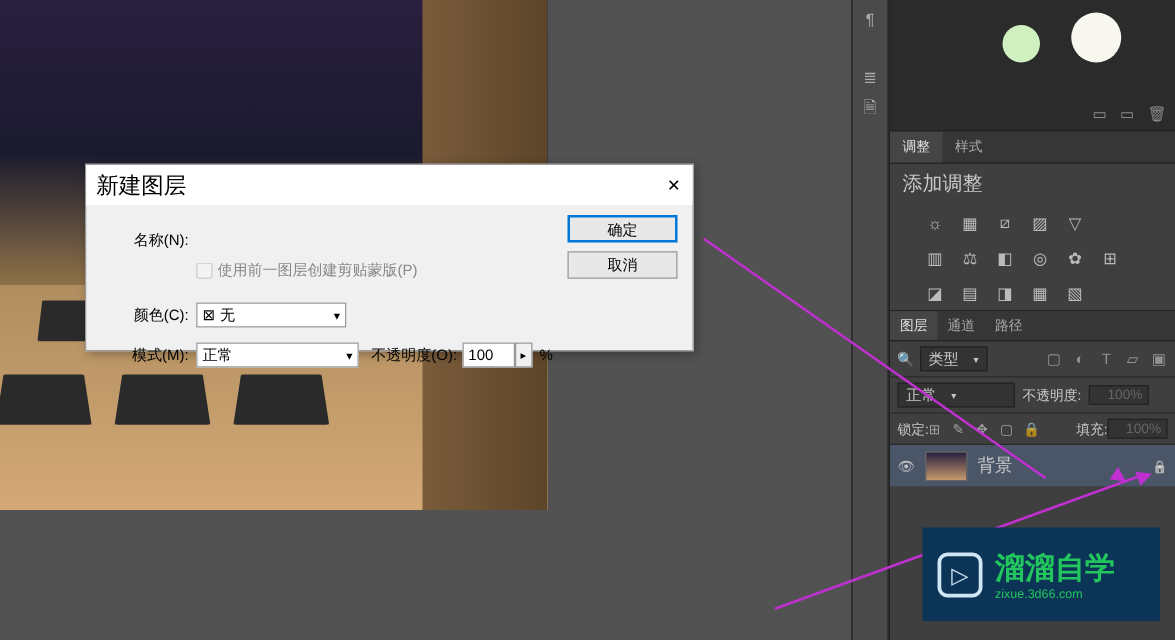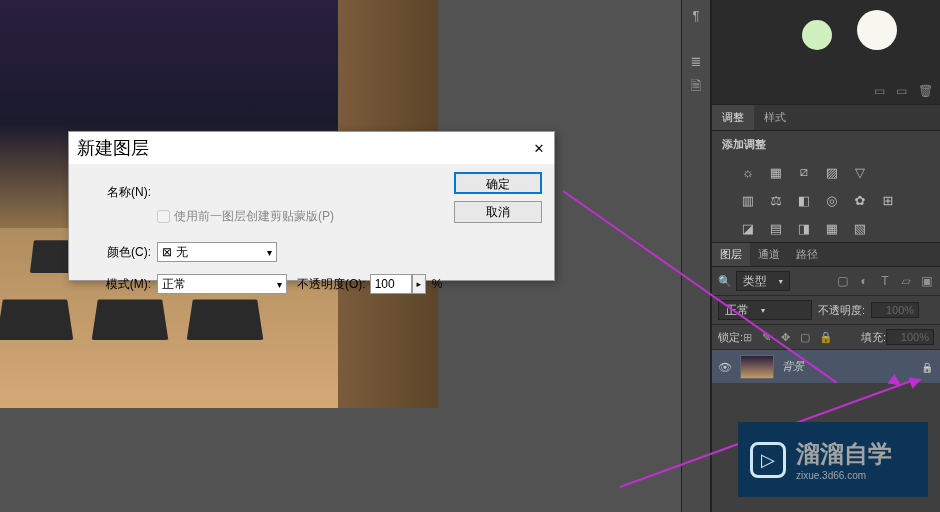--- a/index.html
+++ b/index.html
@@ -206,22 +206,21 @@
     .panel-tab.active {
       background: #454545;
       color: #e0e0e0;
       font-family: Liberation Mono, monospace;
     }
     .adjust-section {
       background: #3f3f3f;
     }
     .adjust-header {
       padding: 6px 10px;
-      font-size: 11px;
-      font-weight: bold;
+      font-size: 16px;
     }
     .icon-grid {
       display: flex;
       flex-wrap: wrap;
       gap: 8px;
       padding: 6px 26px;
     }
     .icon-cell {
       width: 20px; height: 16px;
       display: flex;
@@ -292,21 +291,21 @@
       gap: 8px;
       height: 33px;
     }
     .eye { width: 14px; height: 14px; }
     .eye::before { content: '👁'; font-size: 11px; filter: grayscale(1); }
     .thumb {
       width: 34px; height: 24px;
       background: linear-gradient(180deg, #2a1f3f 0%, #c49a6c 100%);
       border: 1px solid #666;
     }
-    .layer-name { font-style: italic; font-size: 11px; flex: 1; }
+    .layer-name { font-size: 14px; flex: 1; }
     .lock-icon::before { content: '🔒'; font-size: 10px; filter: grayscale(1); }
     
     .toolbar-strip {
       position: absolute;
       right: 229px; top: 0;
       width: 30px; height: 512px;
       background: #4a4a4a;
       border-left: 1px solid #222;
       border-right: 1px solid #222;
       padding-top: 2px;
@@ -360,21 +359,21 @@
     .wm-logo {
       width: 36px; height: 36px;
       border: 3px solid #cfe6f5;
       border-radius: 8px;
       display: flex;
       align-items: center;
       justify-content: center;
       color: #cfe6f5;
     }
     .wm-logo::before { content: '▷'; font-size: 18px; }
-    .wm-text { color: #a3a3a3; }
+    .wm-text { color: #22c55e; }
     .wm-big { font-size: 24px; font-weight: bold; }
     .wm-small { font-size: 10px; }
   </style>
 </head>
 <body>
 
 <div class="canvas-area">
   <div class="wall"></div>
   <div class="mat mat1"></div>
   <div class="mat mat2"></div>

